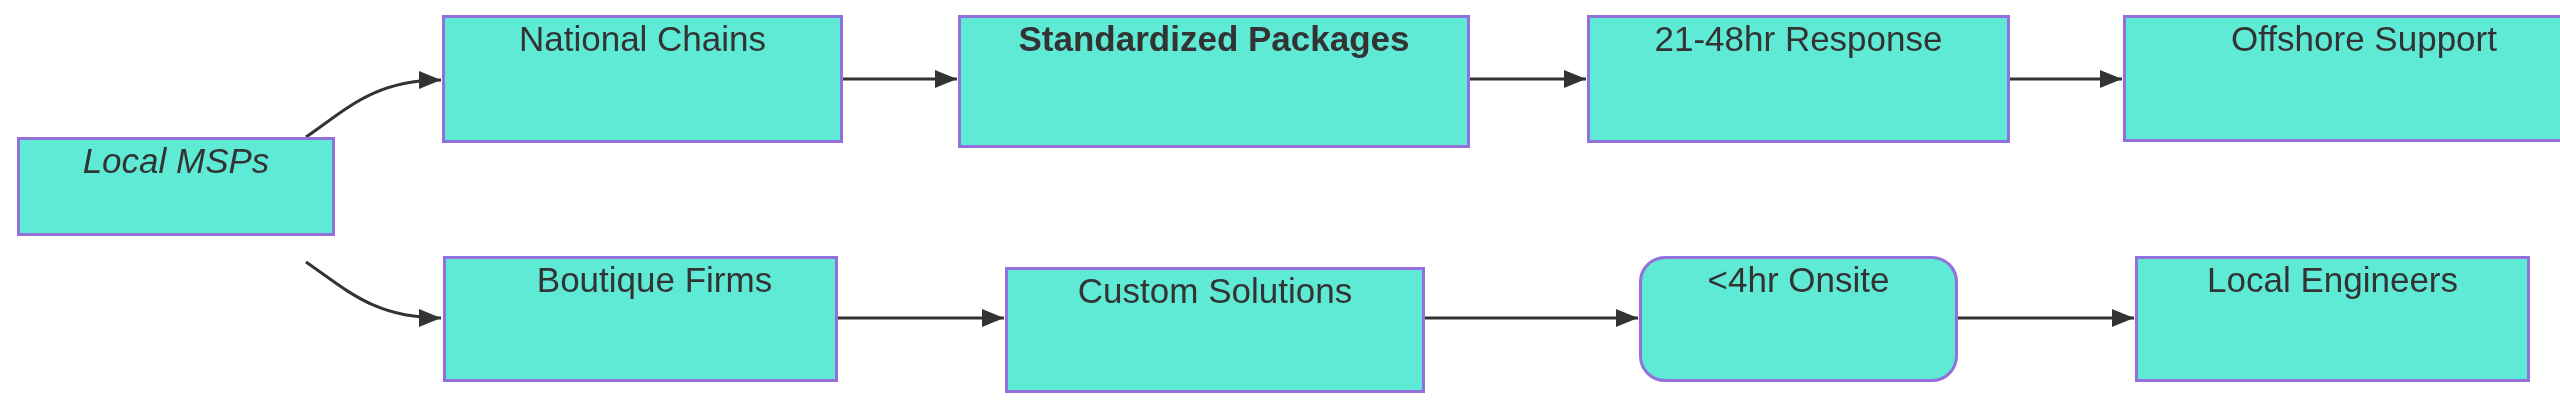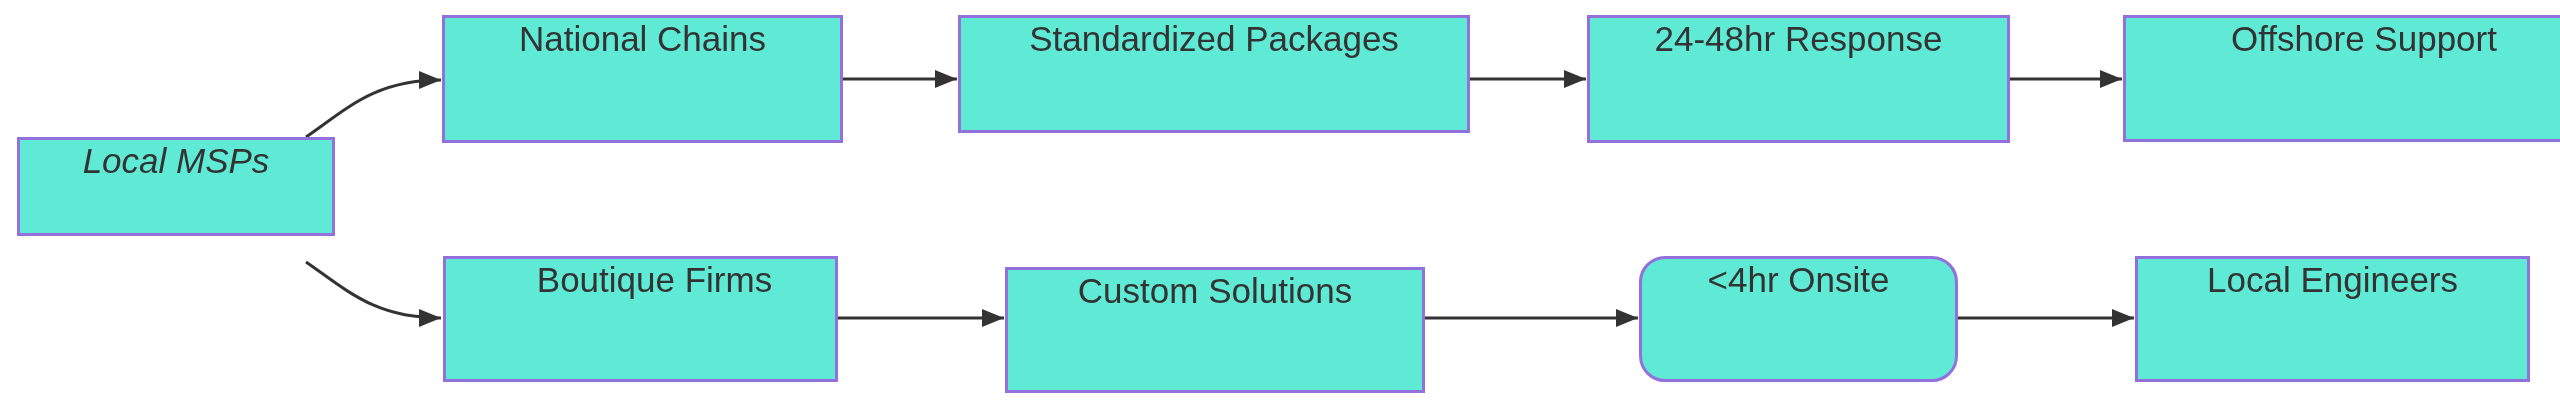--- a/index.html
+++ b/index.html
@@ -39,21 +39,21 @@
   }
   .node-label {
     color: #333333;
     font-size: 35px;
     line-height: 1.2;
     white-space: nowrap;
   }
   
   #n-local-msps        { left: 17px;   top: 137px; width: 318px; height: 99px; font-style: italic; }
   #n-national-chains   { left: 442px;  top: 15px;  width: 401px; height: 128px; }
-  #n-standardized-pkgs { left: 958px;  top: 15px;  width: 512px; height: 118px; }
+  #n-standardized-pkgs { left: 958px;  top: 15px;  width: 512px; height: 133px; font-weight: bold; }
   #n-response-24-48    { left: 1587px; top: 15px;  width: 423px; height: 128px; }
   #n-offshore-support  { left: 2123px; top: 15px;  width: 482px; height: 127px; }
   #n-boutique-firms    { left: 443px;  top: 256px; width: 395px; height: 126px; padding-left: 28px; }
   #n-custom-solutions  { left: 1005px; top: 267px; width: 420px; height: 126px; }
   #n-4hr-onsite        { left: 1639px; top: 256px; width: 319px; height: 126px; border-radius: 26px; }
   #n-local-engineers   { left: 2135px; top: 256px; width: 395px; height: 126px; }
 </style>
 </head>
 <body>
 
@@ -82,21 +82,21 @@
 
   <div class="node" id="n-national-chains">
     <span class="node-label">National Chains</span>
   </div>
 
   <div class="node" id="n-standardized-pkgs">
     <span class="node-label">Standardized Packages</span>
   </div>
 
   <div class="node" id="n-response-24-48">
-    <span class="node-label">24-48hr Response</span>
+    <span class="node-label">21-48hr Response</span>
   </div>
 
   <div class="node" id="n-offshore-support">
     <span class="node-label">Offshore Support</span>
   </div>
 
   <div class="node" id="n-boutique-firms">
     <span class="node-label">Boutique Firms</span>
   </div>
 

